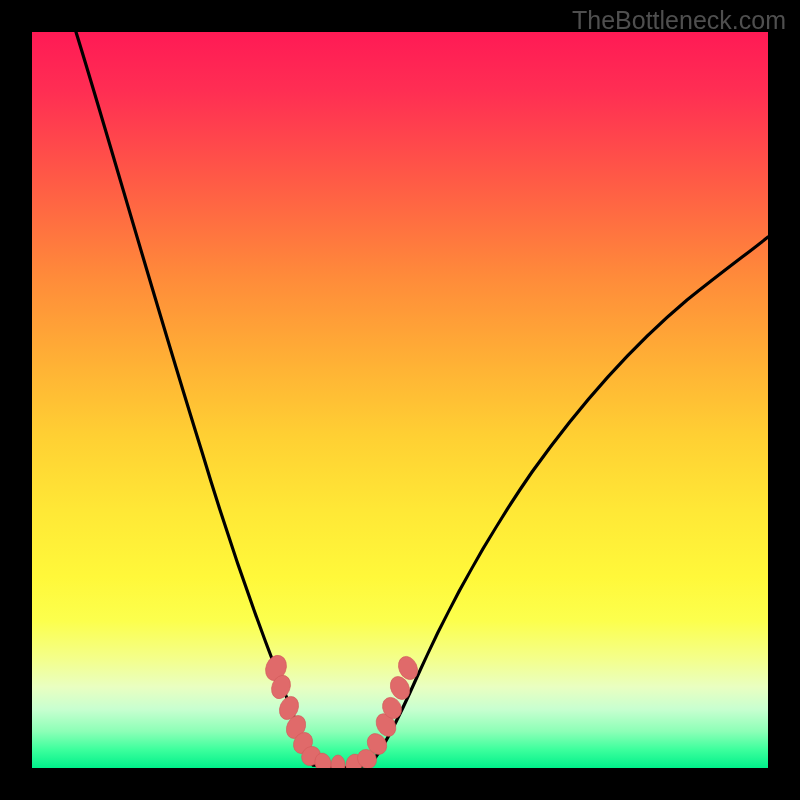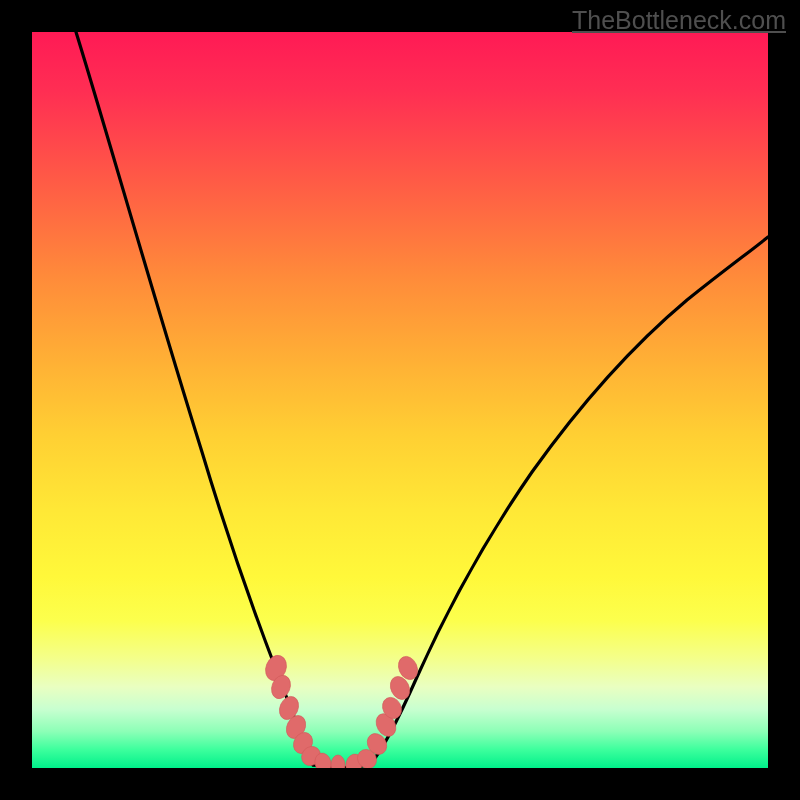--- a/index.html
+++ b/index.html
@@ -49,21 +49,20 @@
     width: 736px; height: 736px;
   }
   .watermark {
     position: absolute;
     top: 6px;
     right: 14px;
     color: #4f4f4f;
     font-size: 25px;
     letter-spacing: 0px;
     font-weight: 400;
-    text-decoration: underline;
   }
 </style>
 </head>
 <body>
 
 <div class="outer">
 
   <div class="plot">
 
     <svg class="curve-svg" viewBox="0 0 736 736" preserveAspectRatio="none">

